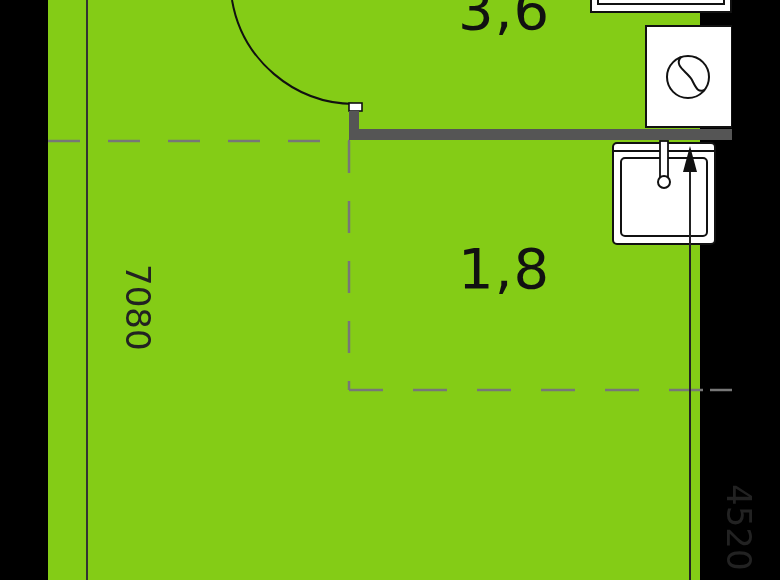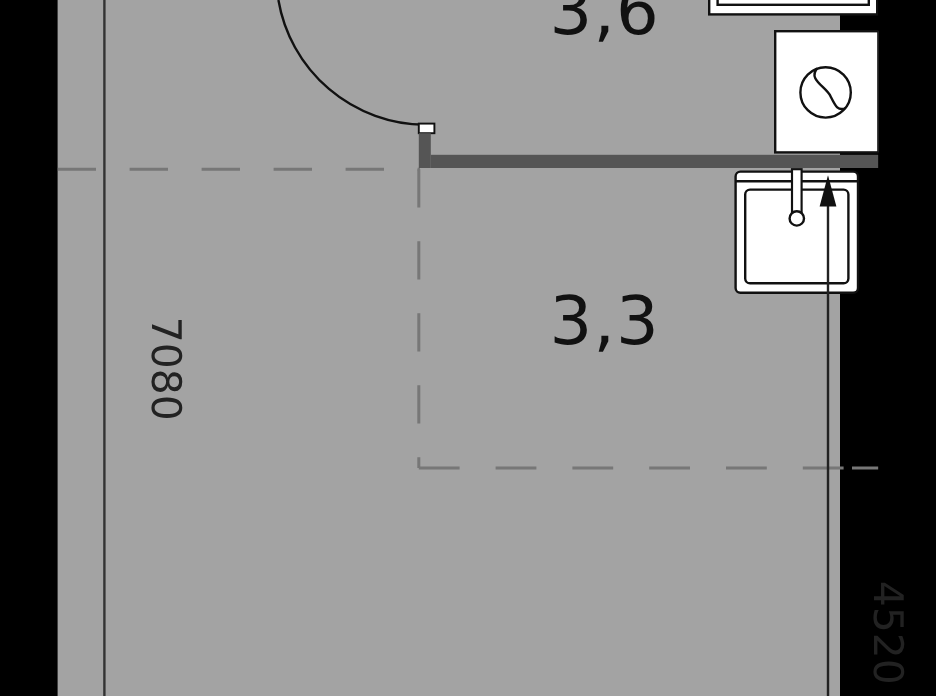--- a/index.html
+++ b/index.html
@@ -1,17 +1,17 @@
 <!DOCTYPE html>
 <html><head>
 <meta charset="utf-8">
 <style>
   html, body { margin: 0; padding: 0; background: #000; }
   body { width: 780px; height: 580px; overflow: hidden; position: relative; font-family: "DejaVu Sans", sans-serif; }
-  .canvas { position: absolute; left: 48px; top: 0; width: 652px; height: 580px; background: #a3a3a3; }
+  .canvas { position: absolute; left: 48px; top: 0; width: 652px; height: 580px; background: #84cc16; }
   .bar-left { position: absolute; left: 0; top: 0; width: 48px; height: 580px; background: #000; }
   .bar-right { position: absolute; left: 732px; top: 0; width: 48px; height: 580px; background: #000; }
   svg { position: absolute; left: 0; top: 0; }
   .area-label { position: absolute; font-size: 56px; color: #111; line-height: 1; letter-spacing: 1px; }
   .dim-label { position: absolute; font-size: 34px; color: #222; line-height: 1; transform-origin: left top; }
 </style>
 </head>
 <body>
 
 <div class="bar-left"></div>
@@ -46,17 +46,17 @@
     <rect x="621" y="158" width="86" height="78" rx="4" fill="#fff" stroke="#111" stroke-width="2"></rect>
     <rect x="660" y="141" width="8" height="37" fill="#fff" stroke="#111" stroke-width="1.8"></rect>
     <circle cx="664" cy="182" r="6" fill="#fff" stroke="#111" stroke-width="2"></circle>
 
     <line x1="690" y1="170" x2="690" y2="580" stroke="#222" stroke-width="2"></line>
     <polygon points="690,146 683,172 697,172" fill="#111"></polygon>
     <line x1="710" y1="390" x2="732" y2="390" stroke="#777" stroke-width="2.5"></line>
   </svg>
 
   <div class="area-label" style="left:410px; top:-18px;">3,6</div>
-  <div class="area-label" style="left:410px; top:241px;">3,3</div>
+  <div class="area-label" style="left:410px; top:241px;">1,8</div>
 
   <div class="dim-label" style="left:75px; top:264px; transform: rotate(90deg) translate(0,-32px);">7080</div>
   <div class="dim-label" style="left:676px; top:484px; transform: rotate(90deg) translate(0,-32px);">4520</div>
 </div>
 
 </body></html>

